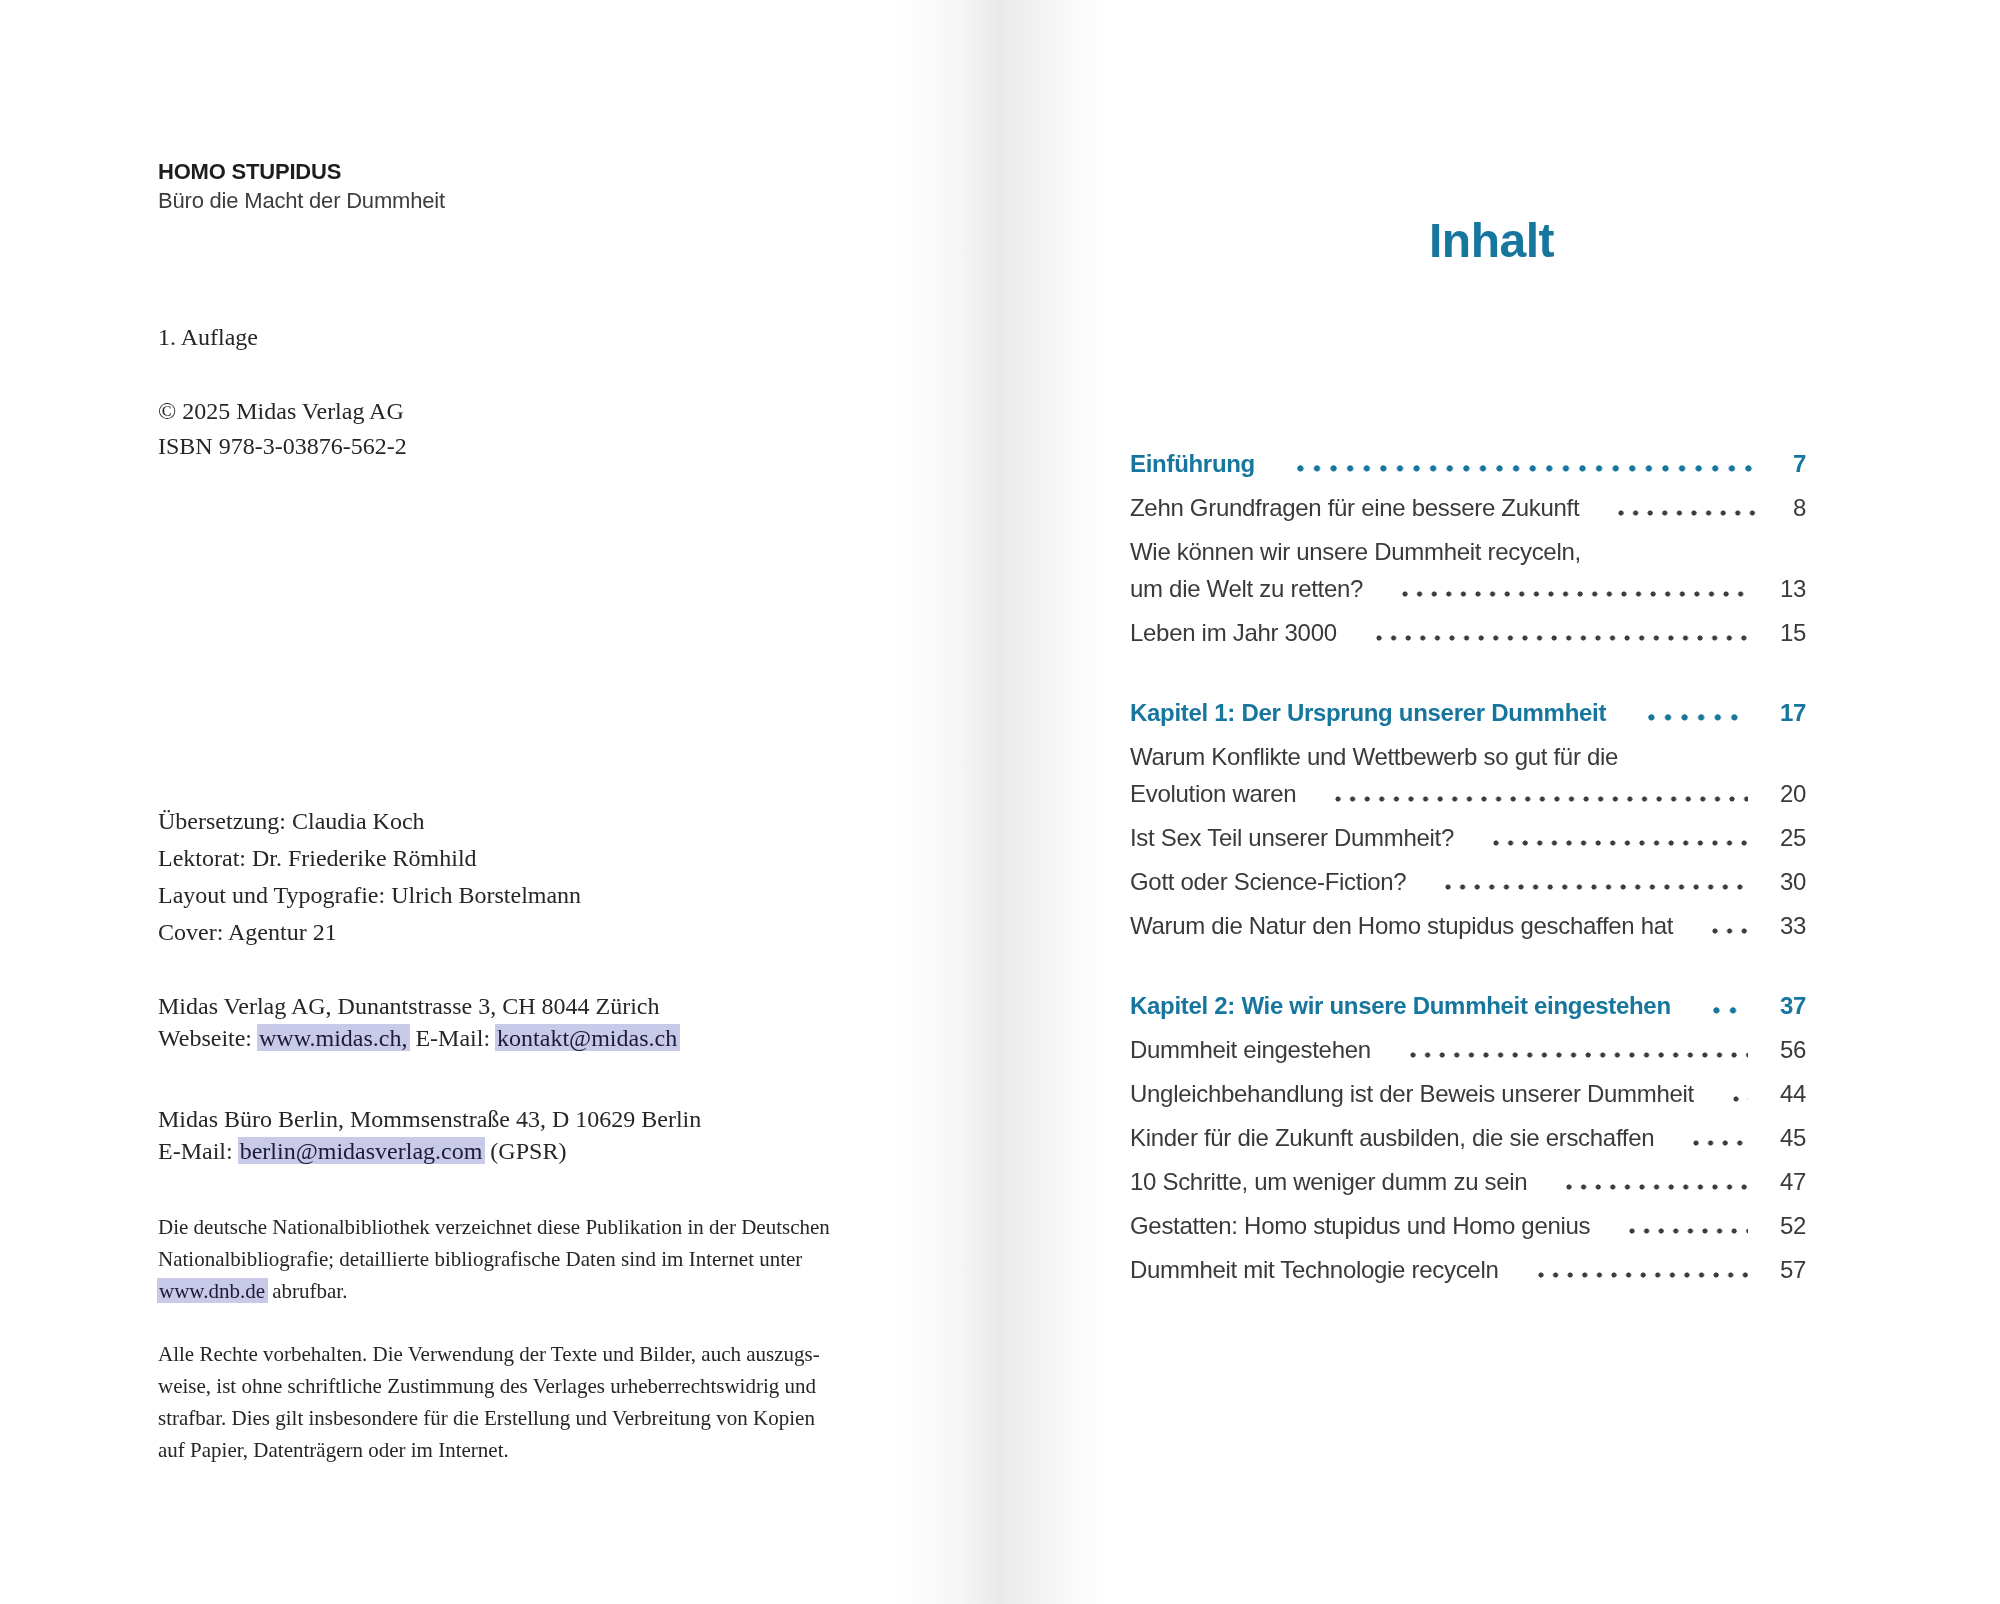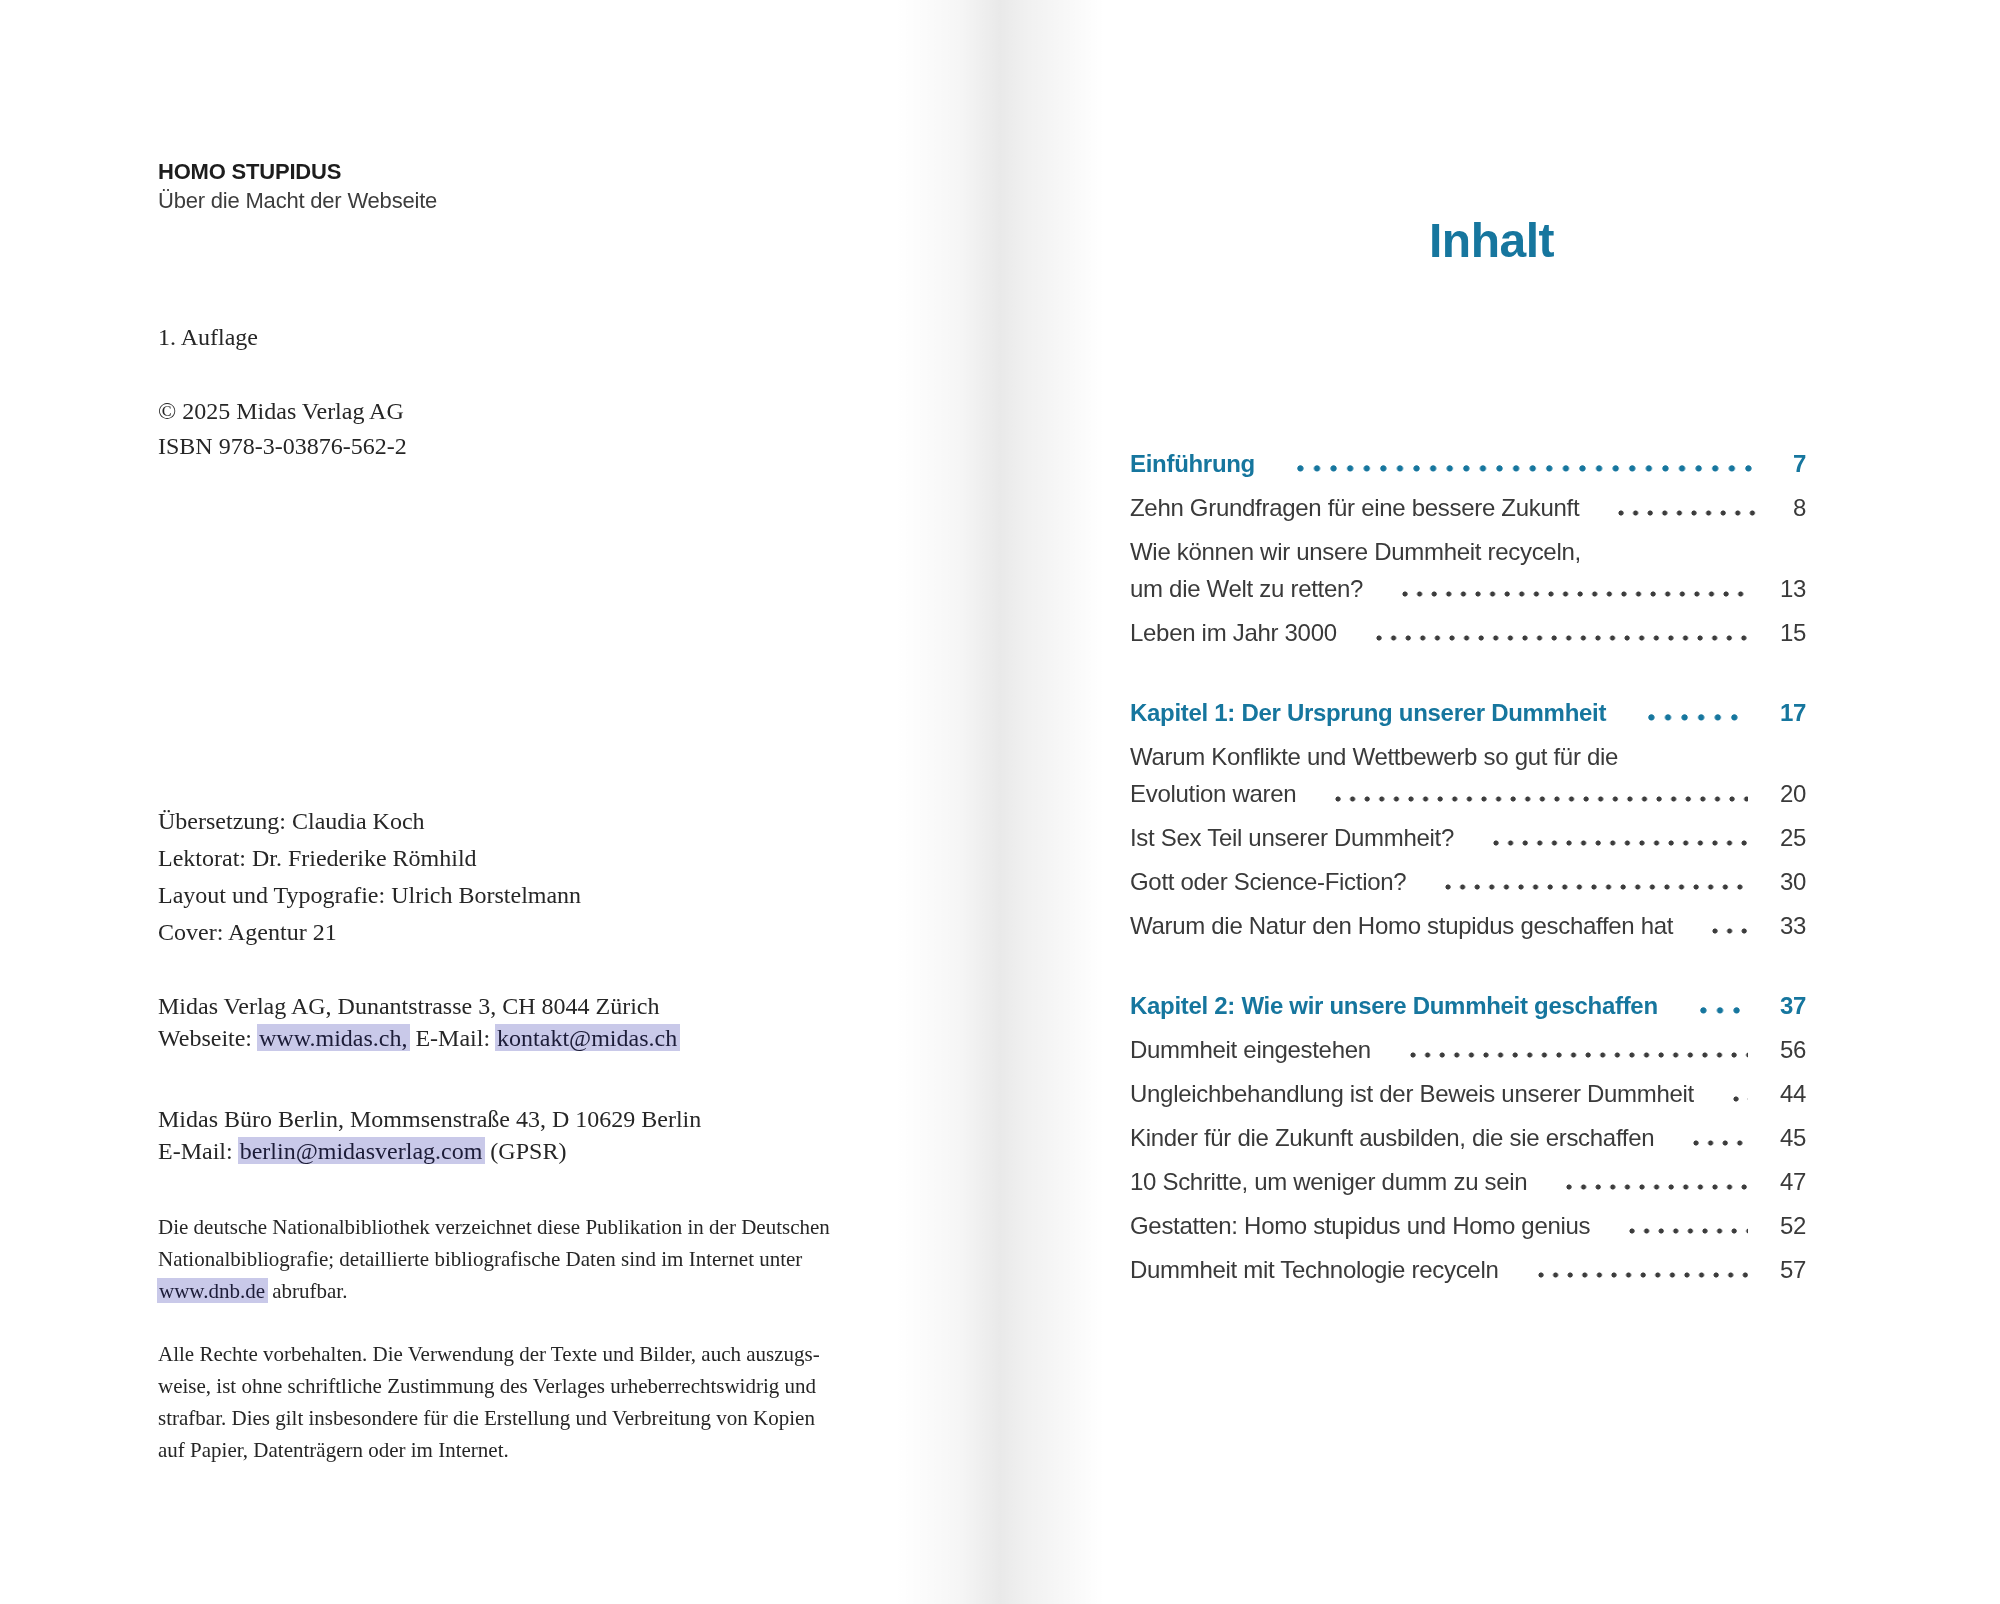--- a/index.html
+++ b/index.html
@@ -81,21 +81,21 @@
   }
   .pg{white-space:nowrap;}
 </style>
 </head>
 <body>
 
 <div class="gutter"></div>
 
 <section>
   <div class="book-title">HOMO STUPIDUS</div>
-  <div class="book-subtitle">Über die Macht der Webseite</div>
+  <div class="book-subtitle">Büro die Macht der Dummheit</div>
   <div class="edition serif">1. Auflage</div>
   <div class="copyright-block serif" id="copyright">
       <div class="line">© 2025 Midas Verlag AG</div>
       <div class="line">ISBN 978-3-03876-562-2</div>
     </div>
   <div class="credits-block serif" id="credits">
       <div class="line">Übersetzung: Claudia Koch</div>
       <div class="line">Lektorat: Dr. Friederike Römhild</div>
       <div class="line">Layout und Typografie: Ulrich Borstelmann</div>
       <div class="line">Cover: Agentur 21</div>
@@ -174,21 +174,21 @@
           <span class="pg">30</span>
         </div>
         <div class="toc-line">
           <span class="t">Warum die Natur den Homo stupidus geschaffen hat</span>
           <span class="leader"></span>
           <span class="pg">33</span>
         </div>
       </div>
       <div class="toc-section">
         <div class="toc-line head">
-          <span class="t">Kapitel 2: Wie wir unsere Dummheit geschaffen</span>
+          <span class="t">Kapitel 2: Wie wir unsere Dummheit eingestehen</span>
           <span class="leader"></span>
           <span class="pg">37</span>
         </div>
         <div class="toc-line">
           <span class="t">Dummheit eingestehen</span>
           <span class="leader"></span>
           <span class="pg">56</span>
         </div>
         <div class="toc-line">
           <span class="t">Ungleichbehandlung ist der Beweis unserer Dummheit</span>

